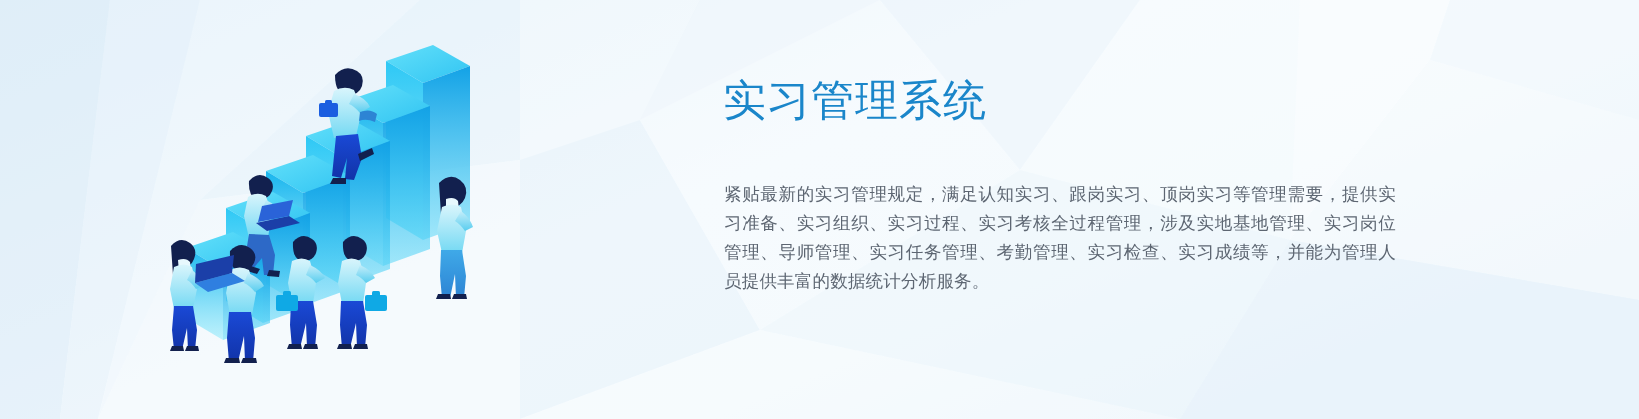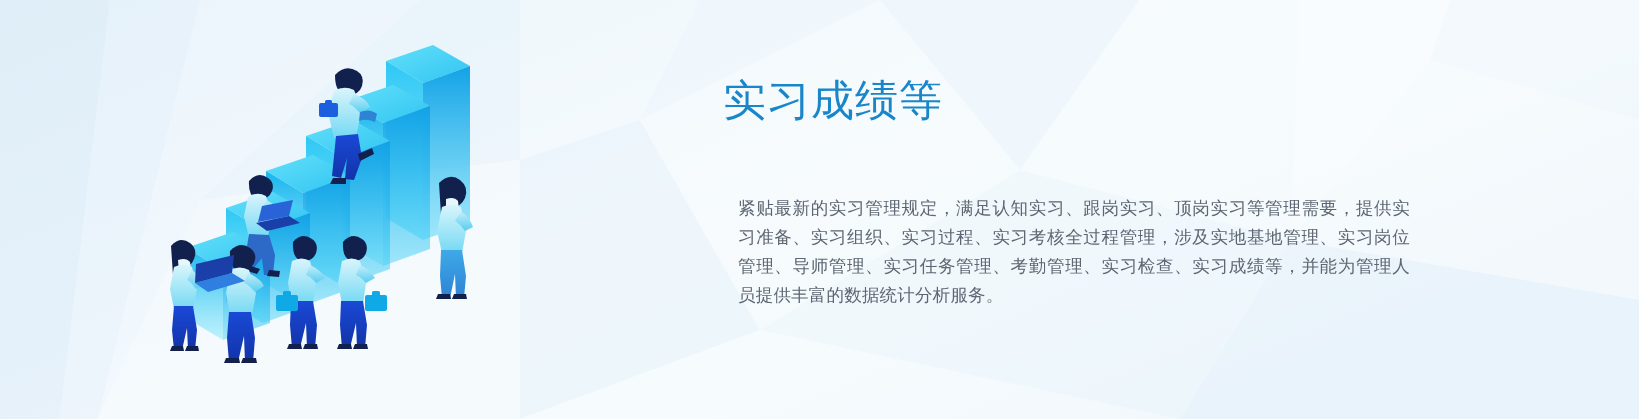--- a/index.html
+++ b/index.html
@@ -50,21 +50,21 @@
   #banner-title {
     font-size: 43px;
     line-height: 56px;
     font-weight: 400;
     color: #1a86ca;
     letter-spacing: 1px;
     margin: 0;
     white-space: nowrap;
   }
   #banner-desc {
-    margin: 15px;
+    margin: 1px;
     padding-top: 51px;
     font-size: 17.5px;
     line-height: 29px;
     color: #5d6672;
     letter-spacing: 0.2px;
     text-align: justify;
     text-justify: inter-ideograph;
     width: 672px;
   }
 </style>
@@ -249,17 +249,17 @@
         <path d="M292,189 q10,-5 19,0 l5,24 l-4,22 l-20,0 l-5,-22 z" fill="url(#shirtLt)"></path>
         <path d="M311,193 q9,7 12,16 l-8,4 q-5,-7 -10,-10 z" fill="url(#shirtLt2)"></path>
         <path d="M291,232 l21,0 l4,26 l-2,22 l-8,0 l-1,-24 l-5,24 l-8,0 l-2,-22 z" fill="url(#pantsG2)"></path>
         <polygon points="288,276 300,276 301,281 286,281" fill="#12204e"></polygon>
         <polygon points="304,276 316,276 317,281 302,281" fill="#12204e"></polygon>
       </g>
     </svg>
   </div>
 
   <div id="text-block">
-    <h1 id="banner-title">实习成绩等</h1>
+    <h1 id="banner-title">实习管理系统</h1>
     <p id="banner-desc">紧贴最新的实习管理规定，满足认知实习、跟岗实习、顶岗实习等管理需要，提供实习准备、实习组织、实习过程、实习考核全过程管理，涉及实地基地管理、实习岗位管理、导师管理、实习任务管理、考勤管理、实习检查、实习成绩等，并能为管理人员提供丰富的数据统计分析服务。</p>
   </div>
 
 </div>
 
 </body></html>

